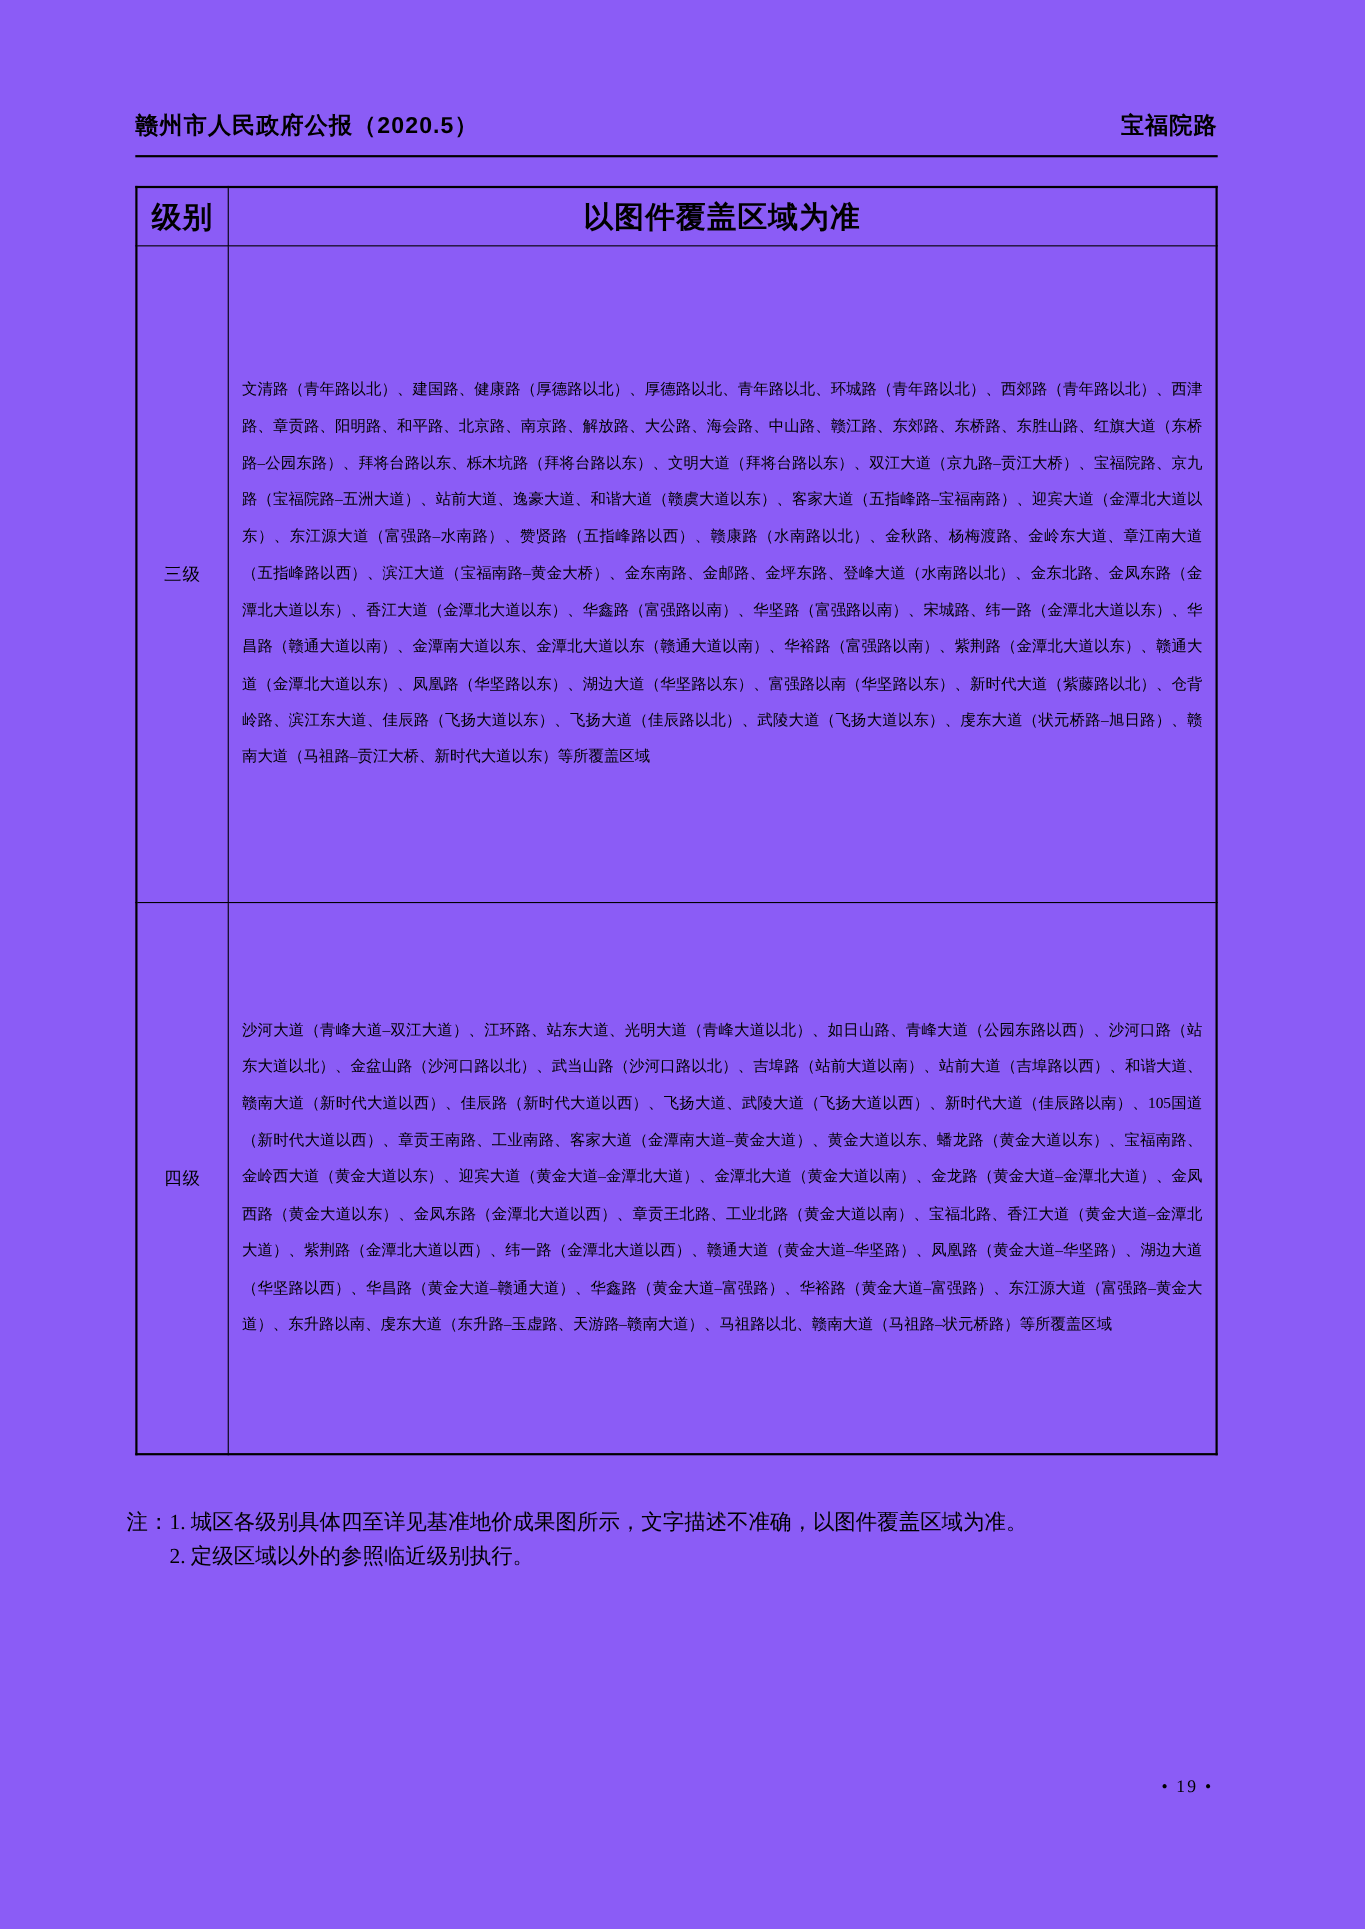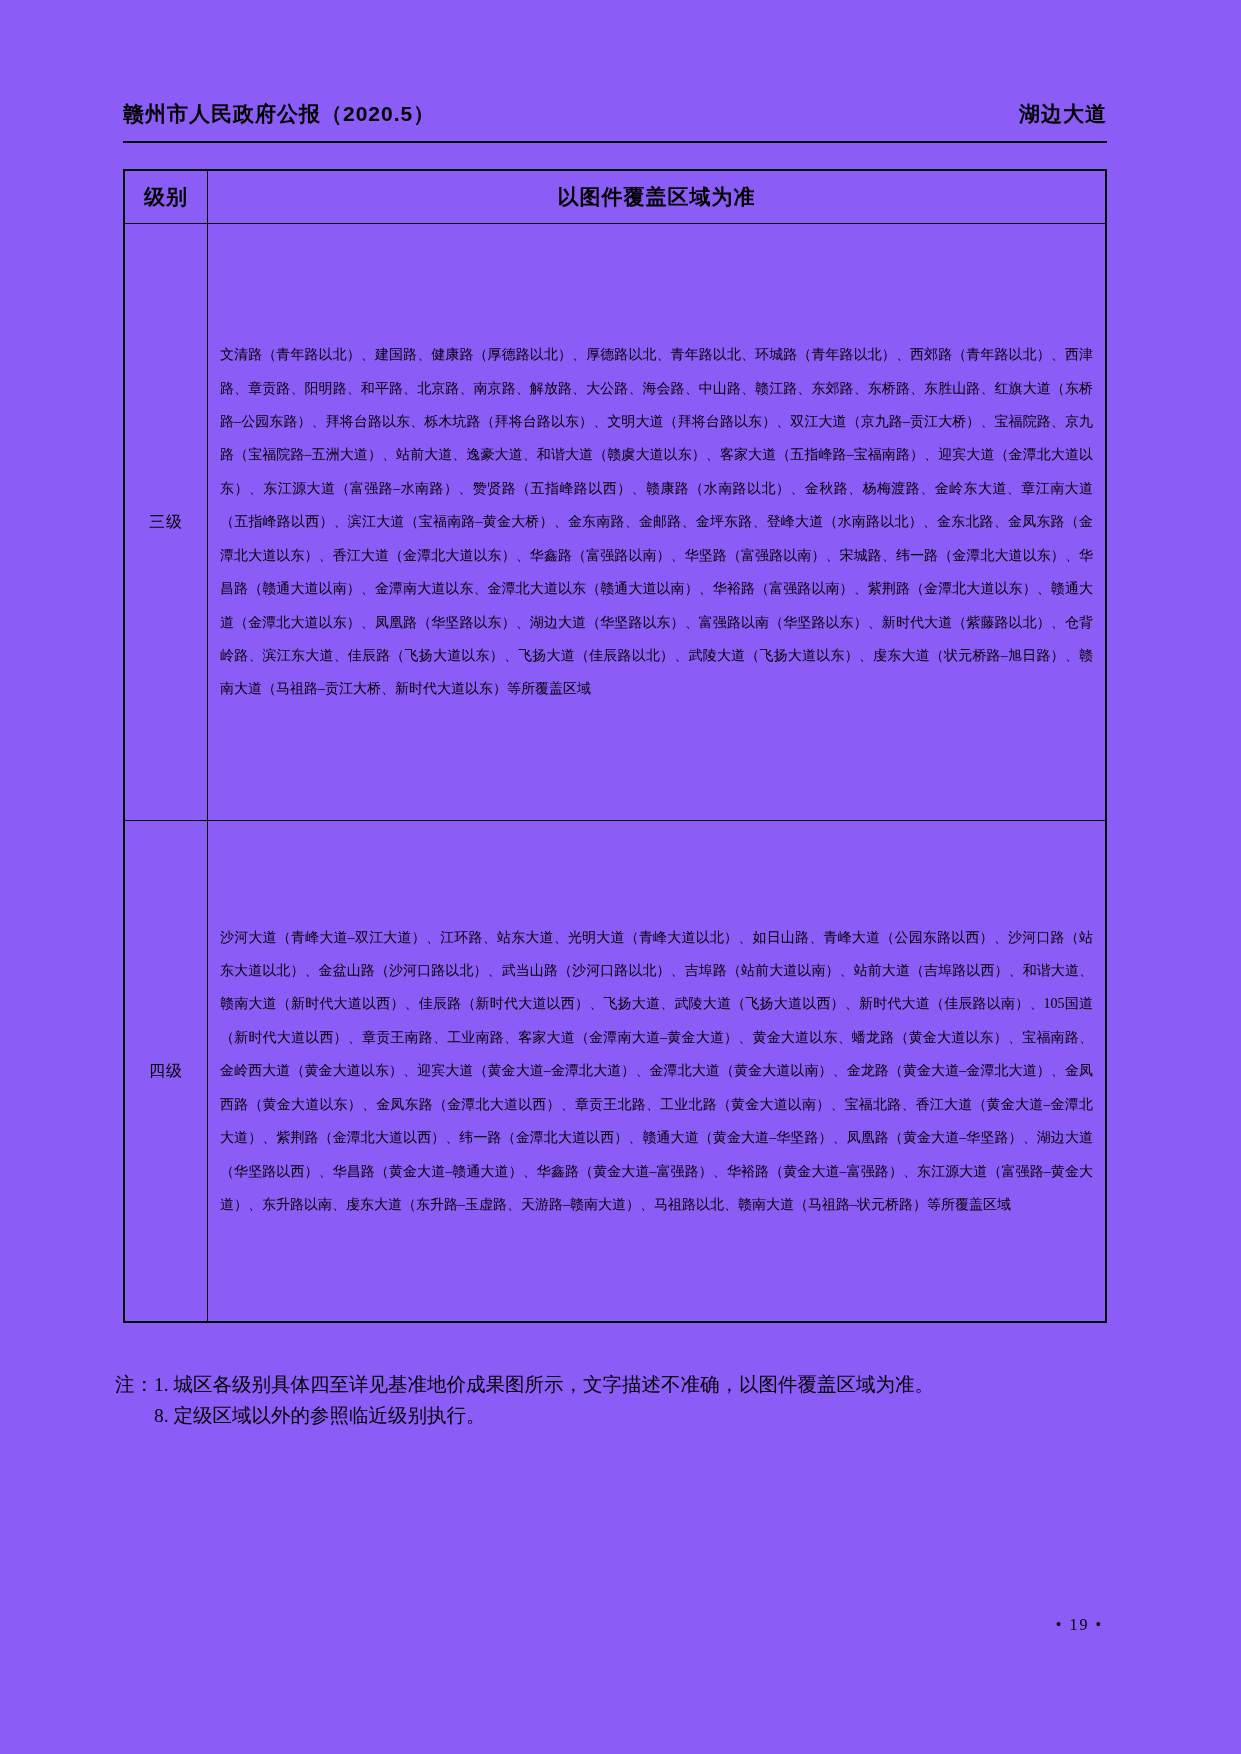--- a/index.html
+++ b/index.html
@@ -40,21 +40,21 @@
   table.land-table td {
     border:1.5px solid #000;
     vertical-align:middle;
   }
   table.land-table { border:2px solid #000; }
   th.col-level { width:80px; }
   tr.head-row th {
     height:50px;
     font-family:"Liberation Sans", sans-serif;
     font-weight:bold;
-    font-size:21px;
+    font-size:27px;
     letter-spacing:1px;
   }
   td.level-cell {
     text-align:center;
     font-size:16px;
     letter-spacing:1px;
   }
   td.content-cell {
     padding:10px 12px;
     font-size:14px;
@@ -86,21 +86,21 @@
   }
 </style>
 </head>
 <body>
 
 <div class="page">
   <div class="content">
 
     <div class="runhead">
       <span>赣州市人民政府公报（2020.5）</span>
-      <span>湖边大道</span>
+      <span>宝福院路</span>
     </div>
 
     <table class="land-table">
       <tbody>
         <tr class="head-row">
           <th class="col-level">级别</th>
           <th>以图件覆盖区域为准</th>
         </tr>
         <tr class="row-l3">
           <td class="level-cell">三级</td>
@@ -110,20 +110,20 @@
           <td class="level-cell">四级</td>
           <td class="content-cell">沙河大道（青峰大道–双江大道）、江环路、站东大道、光明大道（青峰大道以北）、如日山路、青峰大道（公园东路以西）、沙河口路（站东大道以北）、金盆山路（沙河口路以北）、武当山路（沙河口路以北）、吉埠路（站前大道以南）、站前大道（吉埠路以西）、和谐大道、赣南大道（新时代大道以西）、佳辰路（新时代大道以西）、飞扬大道、武陵大道（飞扬大道以西）、新时代大道（佳辰路以南）、105国道（新时代大道以西）、章贡王南路、工业南路、客家大道（金潭南大道–黄金大道）、黄金大道以东、蟠龙路（黄金大道以东）、宝福南路、金岭西大道（黄金大道以东）、迎宾大道（黄金大道–金潭北大道）、金潭北大道（黄金大道以南）、金龙路（黄金大道–金潭北大道）、金凤西路（黄金大道以东）、金凤东路（金潭北大道以西）、章贡王北路、工业北路（黄金大道以南）、宝福北路、香江大道（黄金大道–金潭北大道）、紫荆路（金潭北大道以西）、纬一路（金潭北大道以西）、赣通大道（黄金大道–华坚路）、凤凰路（黄金大道–华坚路）、湖边大道（华坚路以西）、华昌路（黄金大道–赣通大道）、华鑫路（黄金大道–富强路）、华裕路（黄金大道–富强路）、东江源大道（富强路–黄金大道）、东升路以南、虔东大道（东升路–玉虚路、天游路–赣南大道）、马祖路以北、赣南大道（马祖路–状元桥路）等所覆盖区域</td>
         </tr>
       </tbody>
     </table>
 
     <div class="notes">
       <span class="notes-label">注：</span>
       <div class="notes-items">
         <div>1. 城区各级别具体四至详见基准地价成果图所示，文字描述不准确，以图件覆盖区域为准。</div>
-        <div>8. 定级区域以外的参照临近级别执行。</div>
+        <div>2. 定级区域以外的参照临近级别执行。</div>
       </div>
     </div>
 
   </div>
 
   <div class="page-number">• 19 •</div>
 </div>
 
 </body></html>

